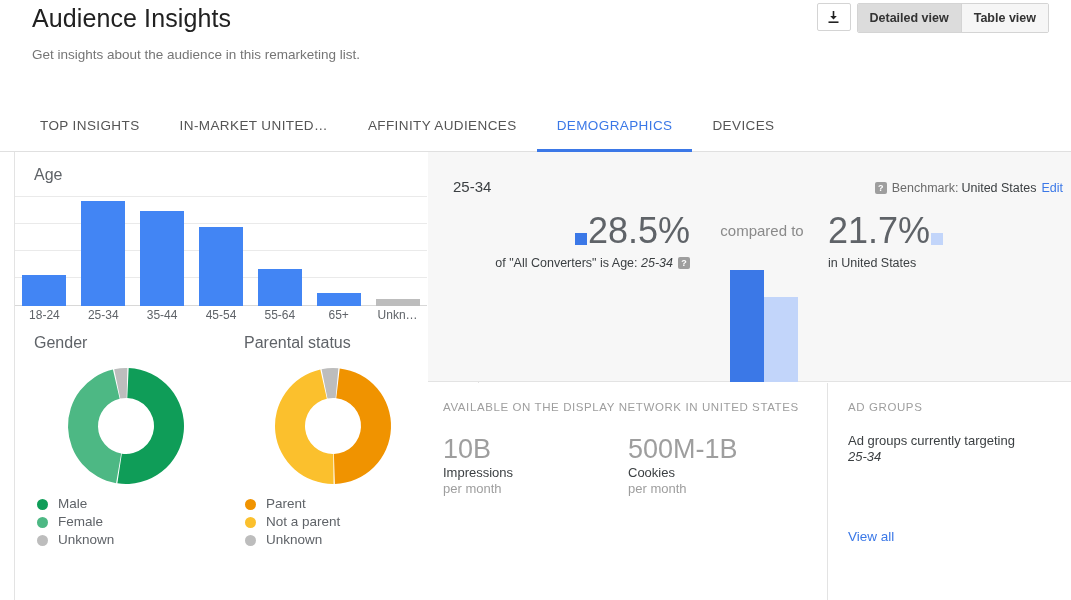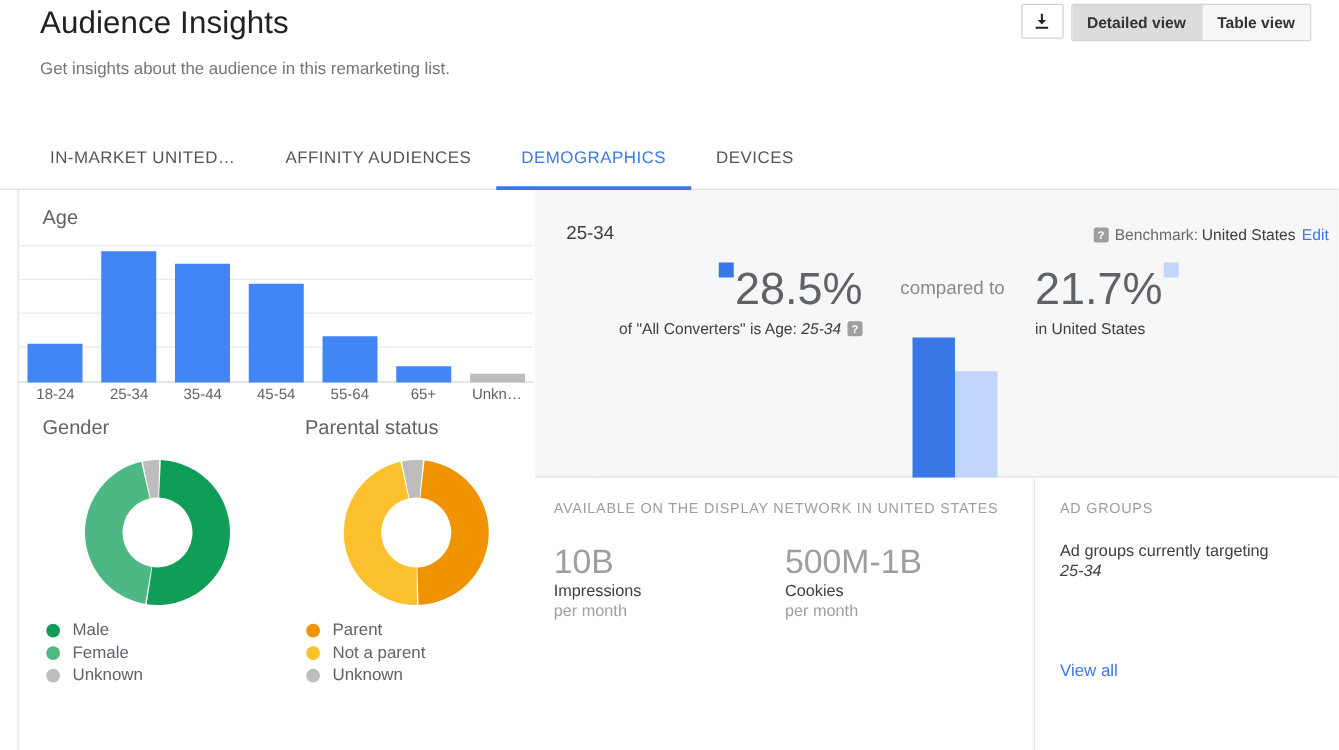--- a/index.html
+++ b/index.html
@@ -103,21 +103,21 @@
     font-size: 9px; line-height: 12px; text-align: center; margin-right: 5px; font-weight: bold;
     flex: none;
   }
   .bm-bench-value { color: #3c4043; margin-left: 3px; }
   .bm-edit { color: #3b78e7; margin-left: 5px; cursor: pointer; }
 
   .cmp-row { position: absolute; left: 0; top: 58px; width: 643px; height: 66px; }
   .cmp-left { position: absolute; left: 0; top: 0; width: 262px; text-align: right; }
   .cmp-pct {
     font-size: 36px; font-weight: 300; color: #5f6368; line-height: 42px;
-    display: flex; align-items: flex-start; justify-content: flex-end;
+    display: flex; align-items: flex-end; justify-content: flex-end;
   }
   .sq { width: 12px; height: 12px; flex: none; margin-bottom: 7px; }
   .sq.dark { background: #3b78e7; margin-right: 1px; }
   .sq.light { background: #c2d5fa; margin-left: 1px; }
   .cmp-sub {
     font-size: 12.5px; color: #3c4043; margin-top: 4px; display: flex;
     align-items: center; justify-content: flex-end; white-space: nowrap;
   }
   .cmp-sub em { font-style: italic; }
   .cmp-sub .qm-box { margin-right: 0; margin-left: 5px; }
@@ -171,20 +171,21 @@
         </span>
       </div>
       <div class="seg-group">
         <button class="seg-btn selected">Detailed view</button>
         <button class="seg-btn">Table view</button>
       </div>
     </div>
   </div>
 
   <div class="tabs">
+    <div class="tab">TOP INSIGHTS</div>
     <div class="tab">IN-MARKET UNITED…</div>
     <div class="tab">AFFINITY AUDIENCES</div>
     <div class="tab active">DEMOGRAPHICS</div>
     <div class="tab">DEVICES</div>
   </div>
 
   <div class="left-col">
 
     <div class="age-panel">
       <div class="panel-title age-title">Age</div>

